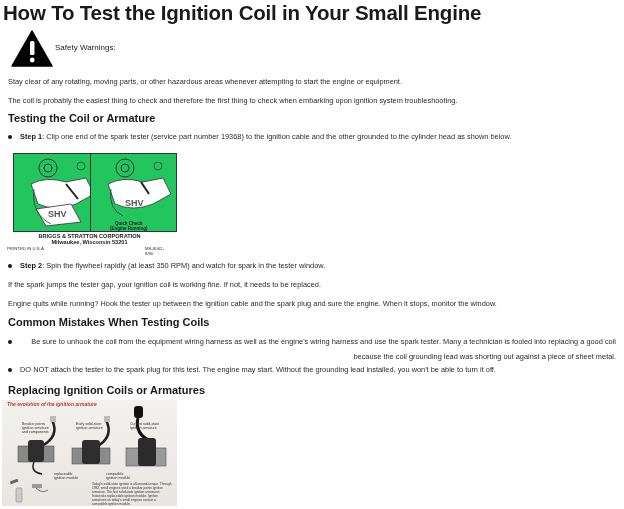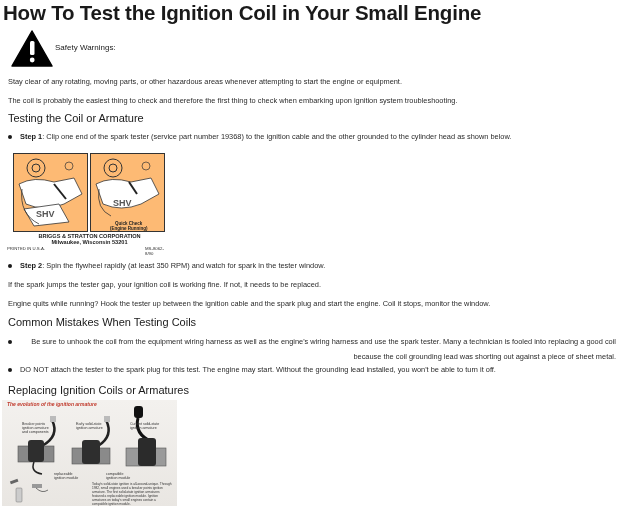--- a/index.html
+++ b/index.html
@@ -8,34 +8,34 @@
     font-family: "Liberation Sans", sans-serif; color: #1f1f1f;
   }
   .page-title {
     position: absolute; left: 3px; top: 1px;
     font-size: 20.5px; font-weight: bold; color: #1a1a1a; letter-spacing: -0.2px;
     white-space: nowrap;
   }
   .warning-icon { position: absolute; left: 11px; top: 30px; width: 42px; height: 37px; }
   .warning-label { position: absolute; left: 55px; top: 43px; font-size: 8px; font-weight: normal; color: #1a1a1a; }
   .para { position: absolute; left: 8px; font-size: 7.4px; color: #2a2a2a; white-space: nowrap; }
-  .h2 { position: absolute; left: 8px; font-size: 11px; font-weight: normal; color: #1a1a1a; white-space: nowrap; text-align: center; }
+  .h2 { position: absolute; left: 8px; font-size: 11px; font-weight: bold; color: #1a1a1a; white-space: nowrap; text-align: center; }
   .bullet-row { position: absolute; left: 8px; font-size: 7.4px; color: #2a2a2a; white-space: nowrap; }
   .bullet-dot {
     position: absolute; left: 0; top: 3px; width: 4px; height: 4px; border-radius: 50%; background: #1a1a1a;
   }
   .bullet-text { position: absolute; left: 12px; top: 0; text-align: right; }
   .bullet-text b { color: #1a1a1a; }
   .multi { white-space: normal; line-height: 15px; }
 
   .figure1 {
     position: absolute; left: 7px; top: 149px; width: 165px; height: 107px; background: #fff;
   }
   .figure1 .panel {
-    position: absolute; top: 4px; width: 73px; height: 77px; border: 1px solid #333; background: #fdba74; overflow: hidden;
+    position: absolute; top: 4px; width: 73px; height: 77px; border: 1px solid #333; background: #22c55e; overflow: hidden; padding-left: 12px;
   }
   .figure1 .caption1 { position: absolute; left: 0; width: 165px; text-align: center; font-size: 5.6px; font-weight: bold; color: #222; }
   .figure1 .small { position: absolute; font-size: 4.3px; color: #333; }
   .quick { position: absolute; left: 103px; top: 72px; font-size: 4.5px; font-weight: bold; text-align: center; color:#222; line-height:5px;}
 
   .figure2 {
     position: absolute; left: 2px; top: 400px; width: 175px; height: 106px;
     background: linear-gradient(180deg, #f3f1ee 0%, #e9e6e2 100%);
     overflow: hidden;
   }
@@ -97,21 +97,21 @@
   <div class="small" style="left:0; top:97px;">PRINTED IN U.S.A.</div>
   <div class="small" style="left:138px; top:97px;">MS-8062-8/90</div>
 </div>
 
 <div class="bullet-row" style="top:261px;">
   <span class="bullet-dot"></span>
   <span class="bullet-text"><b>Step 2</b><span>: Spin the flywheel rapidly (at least 350 RPM) and watch for spark in the tester window.</span></span>
 </div>
 
 <div class="para" style="top:280px;">If the spark jumps the tester gap, your ignition coil is working fine. If not, it needs to be replaced.</div>
-<div class="para" style="top:299px;">Engine quits while running? Hook the tester up between the ignition cable and the spark plug and start the engine. Coil it stops, monitor the window.</div>
+<div class="para" style="top:299px;">Engine quits while running? Hook the tester up between the ignition cable and the spark plug and sure the engine. When it stops, monitor the window.</div>
 
 <div class="h2" style="top:316px;">Common Mistakes When Testing Coils</div>
 
 <div class="bullet-row" style="top:337px; width:608px; height:28px;">
   <span class="bullet-dot"></span>
   <span class="bullet-text multi" style="width:596px; top:-3px;">Be sure to unhook the coil from the equipment wiring harness as well as the engine's wiring harness and use the spark tester. Many a technician is fooled into replacing a good coil because the coil grounding lead was shorting out against a piece of sheet metal.</span>
 </div>
 <div class="bullet-row" style="top:365px;">
   <span class="bullet-dot"></span>
   <span class="bullet-text">DO NOT attach the tester to the spark plug for this test. The engine may start. Without the grounding lead installed, you won't be able to turn it off.</span>

